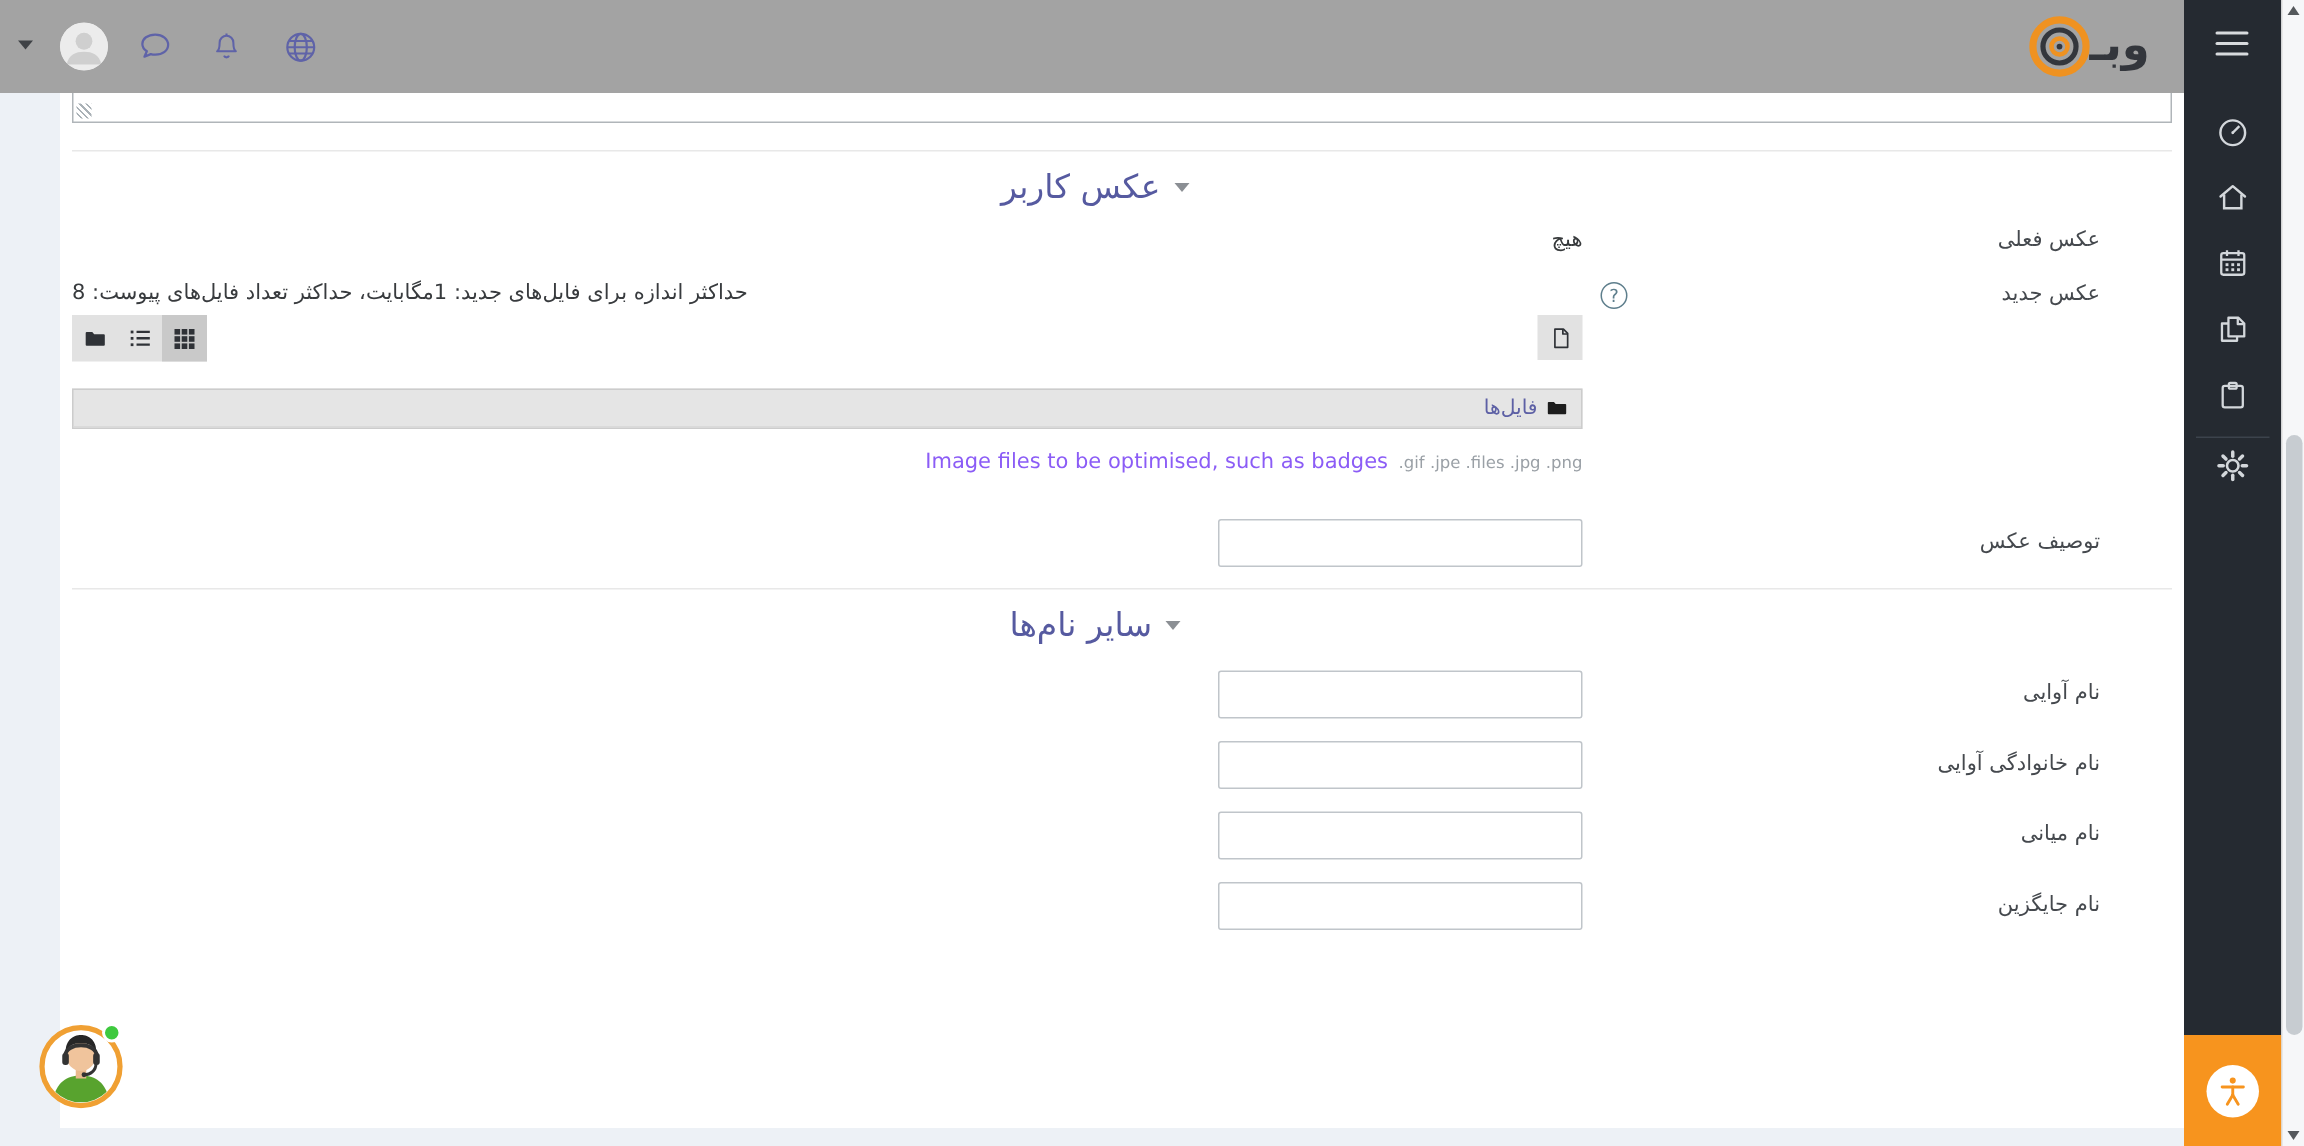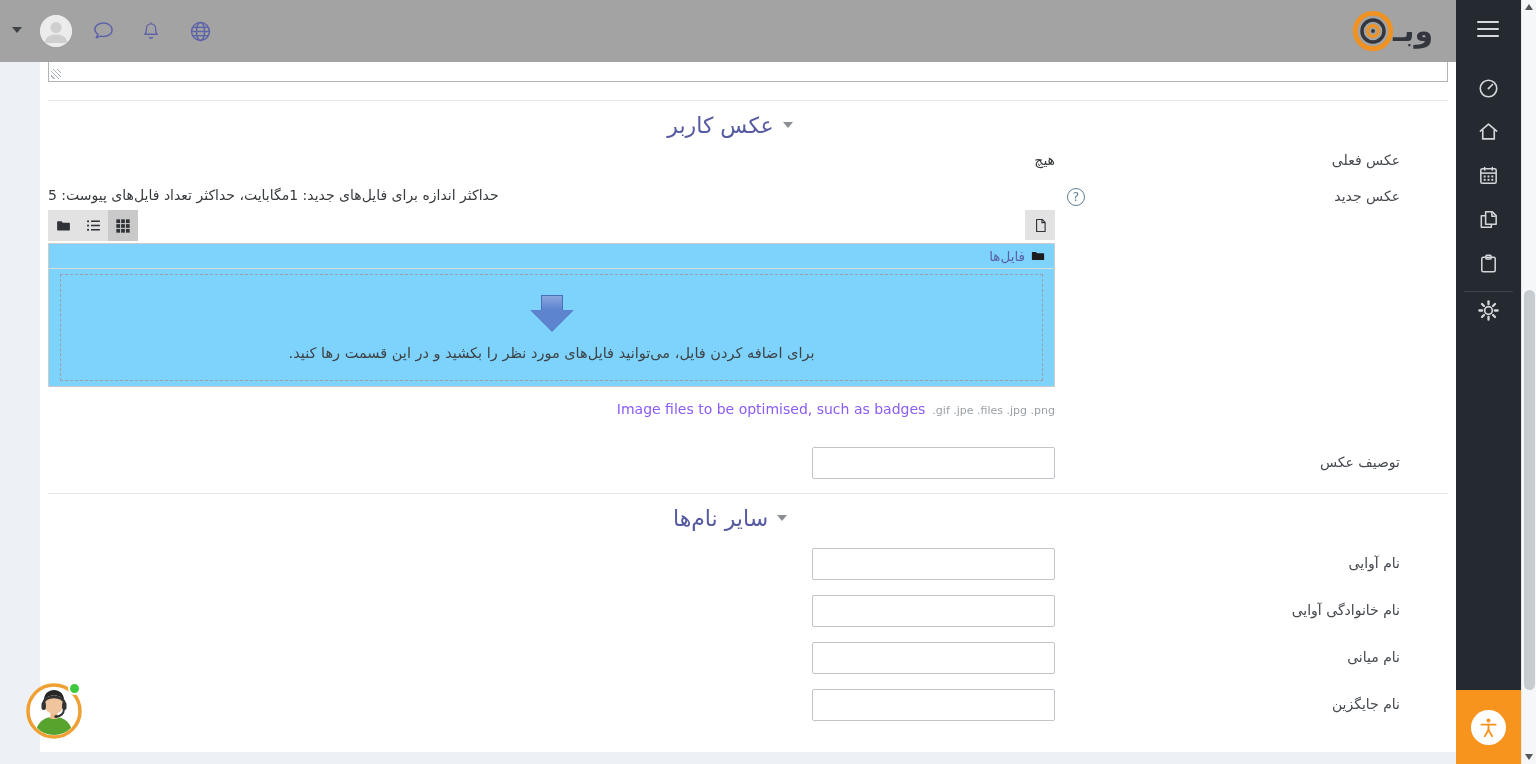--- a/index.html
+++ b/index.html
@@ -67,21 +67,21 @@
     font-size:12px; line-height:16px; text-align:center; display:inline-block; }
 
   .maxsize { text-align:left; font-size:14px; color:#383b3e; line-height:19px; }
 
   .fm-toolbar { margin-top:5px; display:flex; direction:ltr; justify-content:space-between; align-items:flex-start; }
   .fm-btn-group { display:flex; background:#e2e2e2; }
   .fm-btn { width:30px; height:31px; display:flex; align-items:center; justify-content:center; color:#2f3237; }
   .fm-btn.active { background:#c9c9c9; }
   .fm-doc-btn { width:30px; height:30px; background:#e2e2e2; display:flex; align-items:center; justify-content:center; color:#2f3237; }
 
-  .fm-box { border:1px solid #ccc; margin-top:2px; background:#7dd3fc; }
+  .fm-box { border:1px solid #ccc; margin-top:18px; background:#e5e5e5; }
   .fm-navbar { height:25px; border-bottom:1px solid #dadada; display:flex; align-items:center; gap:6px; padding:0 9px; }
   .fm-navbar .crumb { font-size:13.5px; color:#5d60a5; }
   .fm-content { padding:5px 11px; }
   .dropzone { border:1px dashed #9aa0a6; height:107px; display:flex; flex-direction:column;
     align-items:center; justify-content:center; gap:13px; }
   .dz-arrow { position:relative; width:44px; height:37px; }
   .dz-arrow .shaft { position:absolute; left:11px; top:0; width:22px; height:15px;
     background:linear-gradient(180deg,#8aa6dd,#5c84cf); border:1px solid #4a6fbd; border-bottom:none; }
   .dz-arrow .head { position:absolute; left:0; top:15px; width:0; height:0;
     border-left:22px solid transparent; border-right:22px solid transparent; border-top:22px solid #5c84cf; }
@@ -263,21 +263,21 @@
     <div class="flabel">عکس فعلی</div>
     <div class="fcontent">هیچ</div>
   </div>
 
   <div class="frow row-newpic">
     <div class="flabel">
       <span>عکس جدید</span>
       <span class="help-ico">?</span>
     </div>
     <div class="fcontent">
-      <div class="maxsize">حداکثر اندازه برای فایل‌های جدید: 1مگابایت، حداکثر تعداد فایل‌های پیوست: 5</div>
+      <div class="maxsize">حداکثر اندازه برای فایل‌های جدید: 1مگابایت، حداکثر تعداد فایل‌های پیوست: 8</div>
 
       <div class="fm-toolbar">
         <div class="fm-btn-group">
           <div class="fm-btn">
             <svg width="17" height="17" viewBox="0 0 24 24">
               <path d="M3 7a1 1 0 0 1 1-1h5.2l1.8 2.2H20a1 1 0 0 1 1 1V18a1 1 0 0 1-1 1H4a1 1 0 0 1-1-1z" fill="currentColor"></path>
             </svg>
           </div>
           <div class="fm-btn">
             <svg width="17" height="17" viewBox="0 0 24 24" stroke="currentColor" stroke-width="2.2">
@@ -313,29 +313,20 @@
         </div>
       </div>
 
       <div class="fm-box">
         <div class="fm-navbar">
           <svg width="14" height="12" viewBox="0 0 24 20">
             <path d="M1.5 4a1 1 0 0 1 1-1h6l2 2.3h11a1 1 0 0 1 1 1V16a1 1 0 0 1-1 1h-19a1 1 0 0 1-1-1z" fill="#1d1d1d"></path>
           </svg>
           <span class="crumb">فایل‌ها</span>
         </div>
-        <div class="fm-content">
-          <div class="dropzone">
-            <div class="dz-arrow">
-              <div class="shaft"></div>
-                <div class="head"></div>
-            </div>
-            <div class="dz-text">برای اضافه کردن فایل، می‌توانید فایل‌های مورد نظر را بکشید و در این قسمت رها کنید.</div>
-          </div>
-        </div>
       </div>
 
       <div class="accepted-line">
         <span class="exts">.gif .jpe .files .jpg .png</span>
         <span class="desc">Image files to be optimised, such as badges</span>
       </div>
     </div>
   </div>
 
   <div class="frow row-desc">

